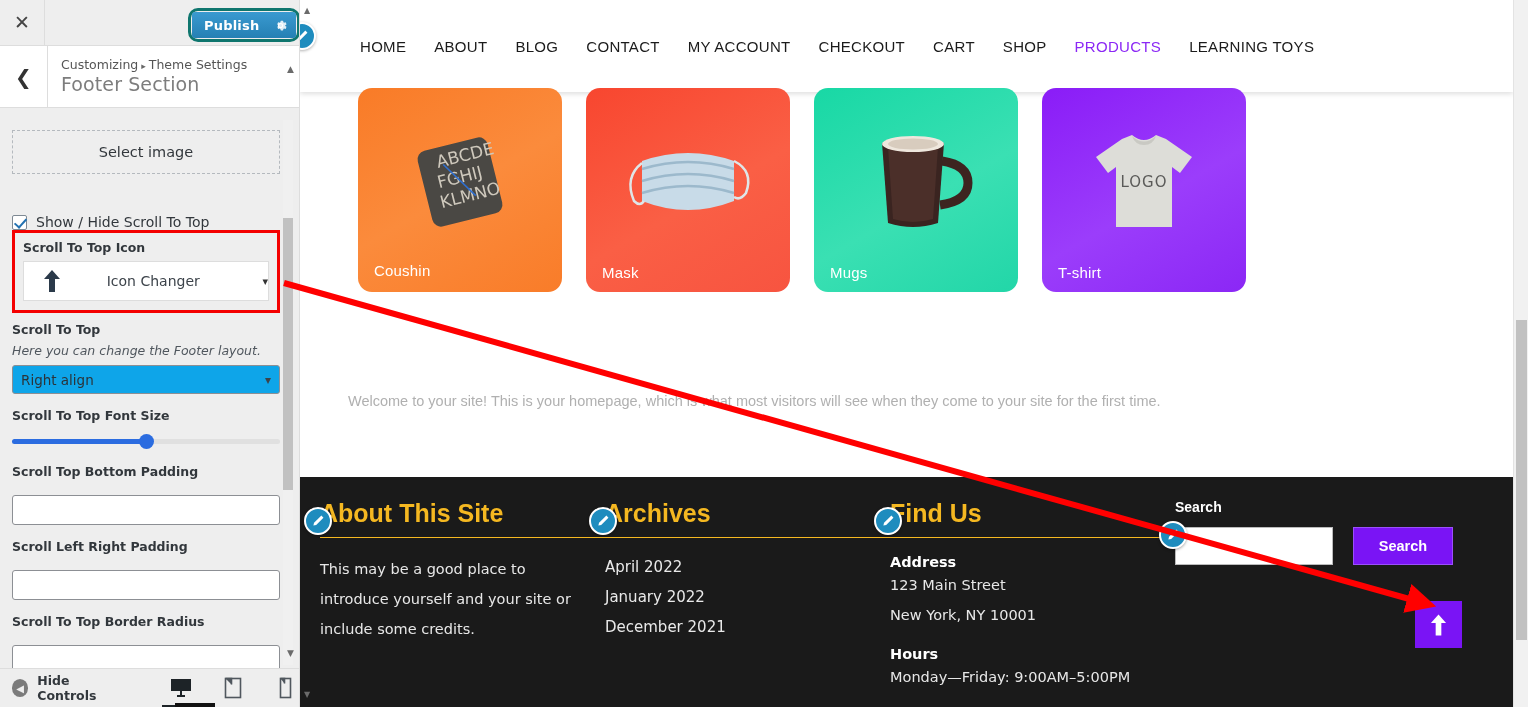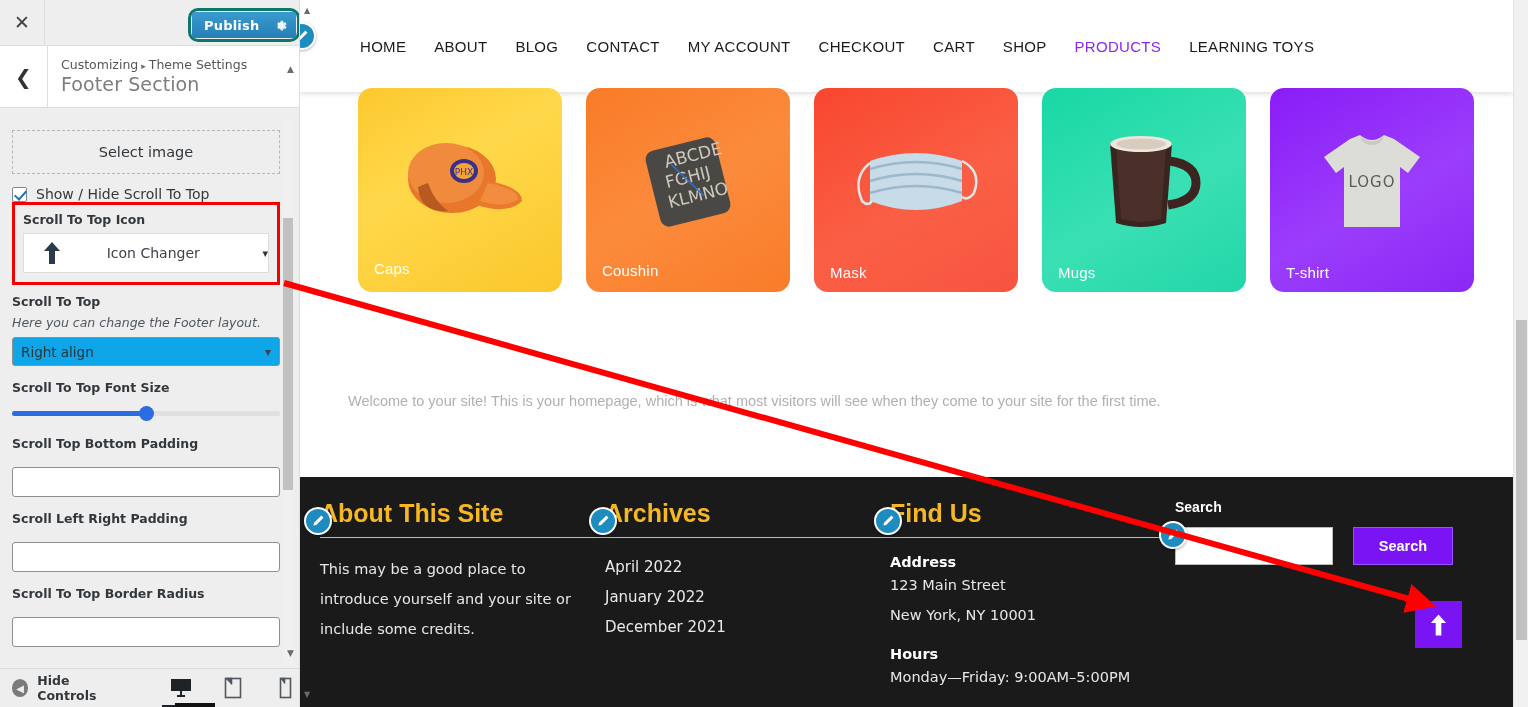--- a/index.html
+++ b/index.html
@@ -52,21 +52,21 @@
   .controls {
     position:absolute; left:0; top:109px; width: 292px; height: 559px;
     background:#eee; padding: 0 12px; overflow:hidden;
   }
   .ctl-label { font-size:12.5px; font-weight:bold; color:#32373c; margin-bottom:6px; }
   .select-image {
     width: 100%; height: 44px; border: 1px dashed #b4b9be; background:#fff0;
     display:flex; align-items:center; justify-content:center;
     font-size:14.5px; color:#32373c; cursor:pointer; margin-top: 21px;
   }
-  .chk-row { display:flex; align-items:center; margin-top: 12px; cursor:pointer; }
+  .chk-row { display:flex; align-items:center; margin-top: 40px; cursor:pointer; }
   .chkbox {
     width:15px; height:15px; border:1px solid #7e8993; background:#fff; border-radius:2px;
     position:relative; display:inline-block;
   }
   .chkbox::after {
     content:""; position:absolute; left:4px; top:0px; width:5px; height:10px;
     border:solid #2271b1; border-width: 0 2px 2px 0; transform: rotate(42deg);
   }
   .chk-label { font-size:14px; color:#32373c; margin-left: 9px; }
 
@@ -373,33 +373,20 @@
         <span class="nav-item">CHECKOUT</span>
         <span class="nav-item">CART</span>
         <span class="nav-item">SHOP</span>
         <span class="nav-item active">PRODUCTS</span>
         <span class="nav-item">LEARNING TOYS</span>
       </div>
     </div>
 
     <div class="cards">
 
-      <div class="card c1">
-        <svg class="thumb" viewBox="0 0 140 110">
-          <ellipse cx="62" cy="52" rx="44" ry="34" fill="#e8762b"></ellipse>
-          <ellipse cx="56" cy="46" rx="38" ry="30" fill="#f08a3c"></ellipse>
-          <path d="M28 60 Q30 86 58 84 Q44 74 38 56z" fill="#b75a1f"></path>
-          <path d="M98 54 Q132 60 132 74 Q118 88 86 78z" fill="#ea7a2d"></path>
-          <path d="M98 56 Q128 62 128 72 Q116 82 90 74z" fill="#f28c3e"></path>
-          <ellipse cx="74" cy="44" rx="14" ry="12" fill="#3a2f86"></ellipse>
-          <ellipse cx="74" cy="44" rx="10" ry="8" fill="#f2a33a"></ellipse>
-          <text x="74" y="48" font-size="9" fill="#3a2f86" text-anchor="middle" font-family="DejaVu Sans">PHX</text>
-        </svg>
-        <span class="cap" style="top:172px">Caps</span>
-      </div>
 
       <div class="card c2">
         <svg class="thumb" viewBox="0 0 140 110">
           <g transform="rotate(-14 70 55)">
             <rect x="34" y="16" width="72" height="78" rx="9" fill="#4a4844"></rect>
             <text x="52" y="36" font-size="17" fill="#cfc9bd" font-family="DejaVu Sans">ABCDE</text>
             <text x="48" y="56" font-size="17" fill="#cfc9bd" font-family="DejaVu Sans">FGHIJ</text>
             <text x="46" y="76" font-size="17" fill="#cfc9bd" font-family="DejaVu Sans">KLMNO</text>
             <path d="M58 34 L82 72" stroke="#2f6fd0" stroke-width="1.6" fill="none"></path>
           </g>

